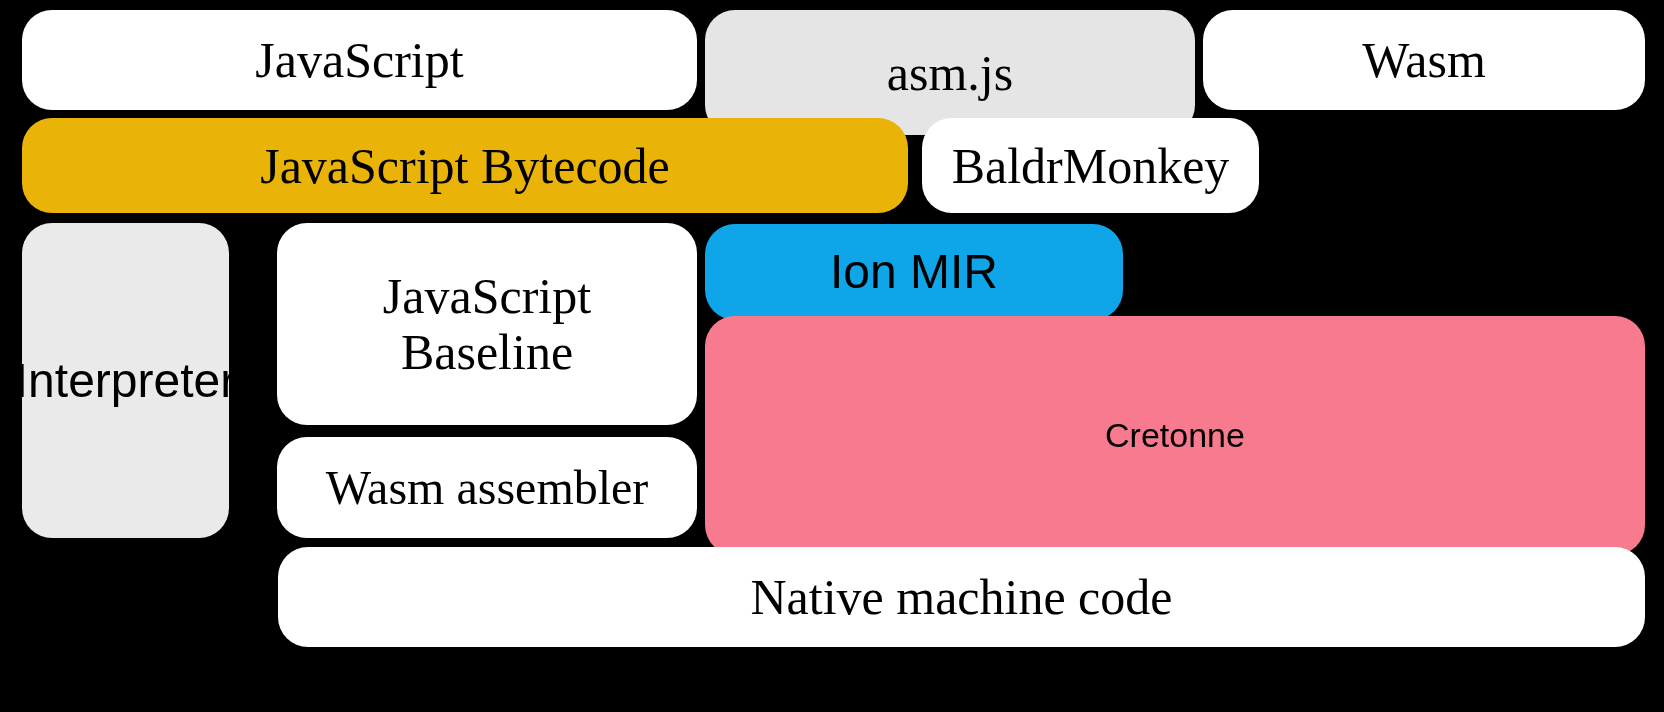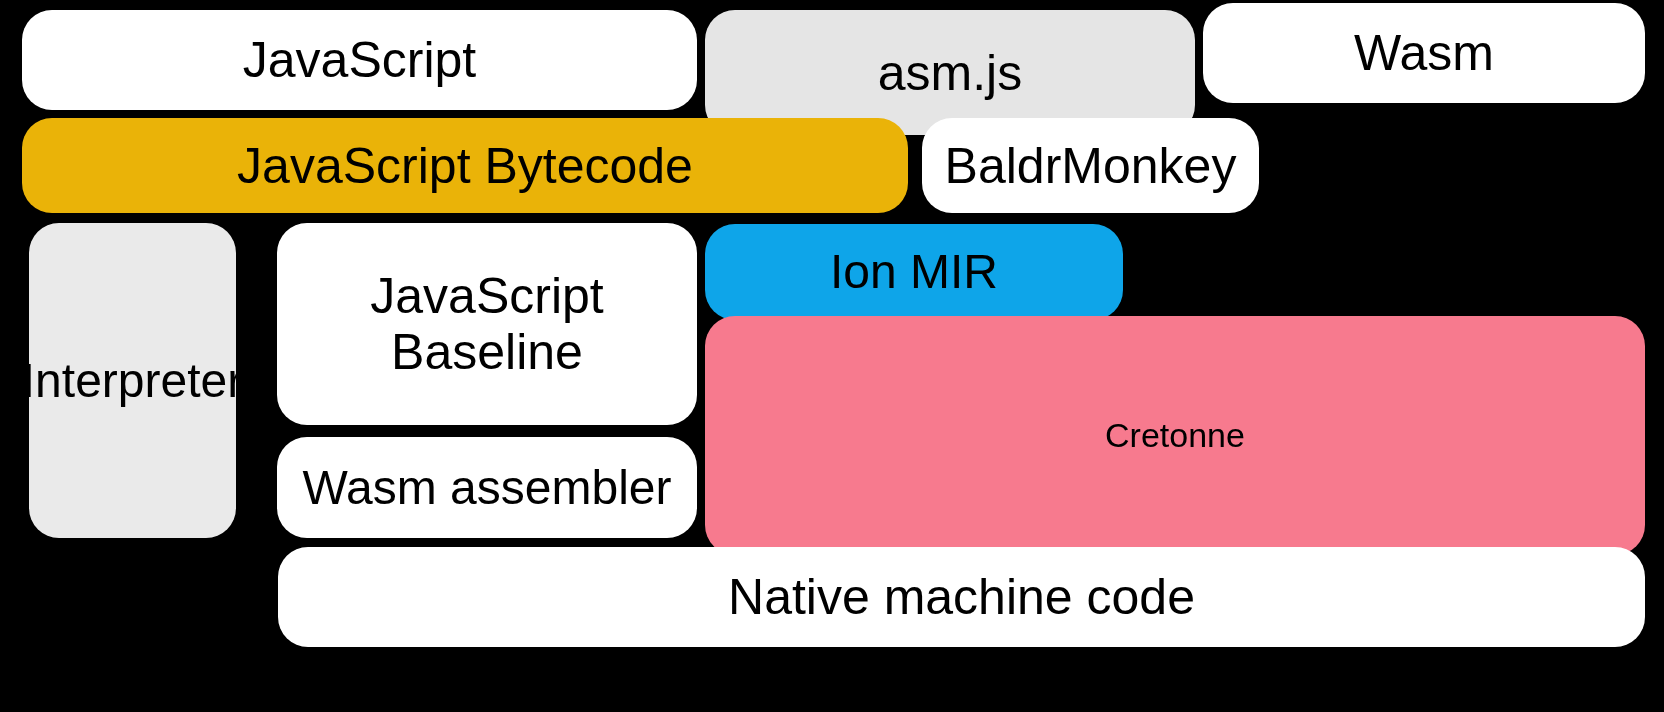--- a/index.html
+++ b/index.html
@@ -23,34 +23,34 @@
     justify-content: center;
     text-align: center;
     color: #000000;
     font-weight: 400;
     line-height: 1.12;
     border-radius: 30px;
     background: #FFFFFF;
     white-space: pre-line;
     overflow: hidden;
   }
-  .box.white   { background: #FFFFFF; }
+  .box.white   { background: #FFFFFF; font-family: Liberation Serif, serif; }
   .box.gray    { background: #EAEAEA; }
   .box.green   { background: #73C843; }
   .box.pink    { background: #F77A8E; }
 </style>
 </head>
 <body>
 
 <div id="stage" style="background: rgb(0, 0, 0);">
     <div class="box white" style="left: 22px; top: 10px; width: 675px; height: 100px; font-size: 50px; background: rgb(255, 255, 255); color: rgb(0, 0, 0);">JavaScript</div>
     <div class="box white" style="left: 705px; top: 10px; width: 490px; height: 125px; font-size: 50px; background: #e5e5e5; color: rgb(0, 0, 0);">asm.js</div>
-    <div class="box white" style="left: 1203px; top: 3px; width: 442px; height: 100px; font-size: 50px; background: rgb(255, 255, 255); color: rgb(0, 0, 0);">Wasm</div>
+    <div class="box white" style="left: 1203px; top: 10px; width: 442px; height: 100px; font-size: 50px; background: rgb(255, 255, 255); color: rgb(0, 0, 0);">Wasm</div>
     <div class="box white" style="left: 22px; top: 118px; width: 886px; height: 95px; font-size: 50px; background: #eab308; color: rgb(0, 0, 0);">JavaScript Bytecode</div>
     <div class="box white" style="left: 922px; top: 118px; width: 337px; height: 95px; font-size: 50px; background: rgb(255, 255, 255); color: rgb(0, 0, 0);">BaldrMonkey</div>
-    <div class="box gray" style="left: 22px; top: 223px; width: 207px; height: 315px; font-size: 48px; background: rgb(234, 234, 234); color: rgb(0, 0, 0); margin-left: 7px;">Interpreter</div>
+    <div class="box gray" style="left: 22px; top: 223px; width: 207px; height: 315px; font-size: 48px; background: rgb(234, 234, 234); color: rgb(0, 0, 0);">Interpreter</div>
     <div class="box white" style="left: 277px; top: 223px; width: 420px; height: 202px; font-size: 50px; background: rgb(255, 255, 255); color: rgb(0, 0, 0);">JavaScript
 Baseline</div>
     <div class="box white" style="left: 277px; top: 437px; width: 420px; height: 101px; font-size: 48px; background: rgb(255, 255, 255); color: rgb(0, 0, 0);">Wasm assembler</div>
     <div class="box green" style="left: 705px; top: 224px; width: 418px; height: 96px; font-size: 48px; background: #0ea5e9; color: rgb(0, 0, 0);">Ion MIR</div>
     <div class="box pink" style="left: 705px; top: 316px; width: 940px; height: 239px; font-size: 34px; background: rgb(247, 122, 142); color: rgb(0, 0, 0);">Cretonne</div>
     <div class="box white" style="left: 278px; top: 547px; width: 1367px; height: 100px; font-size: 50px; background: rgb(255, 255, 255); color: rgb(0, 0, 0);">Native machine code</div>
   </div>
 
 </body></html>

